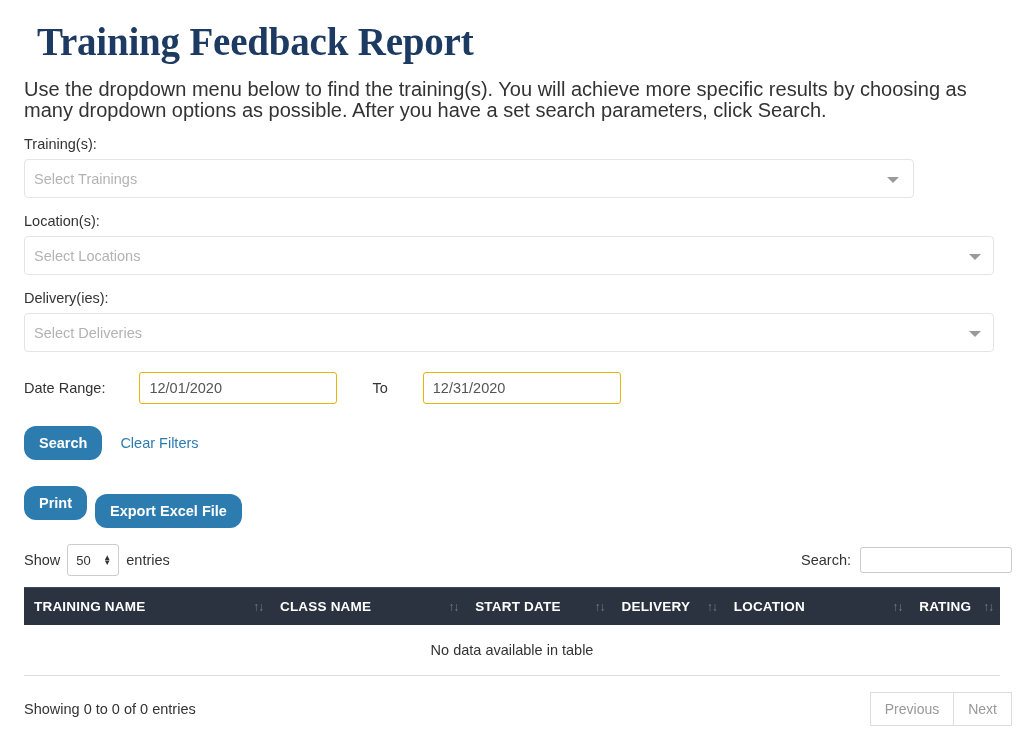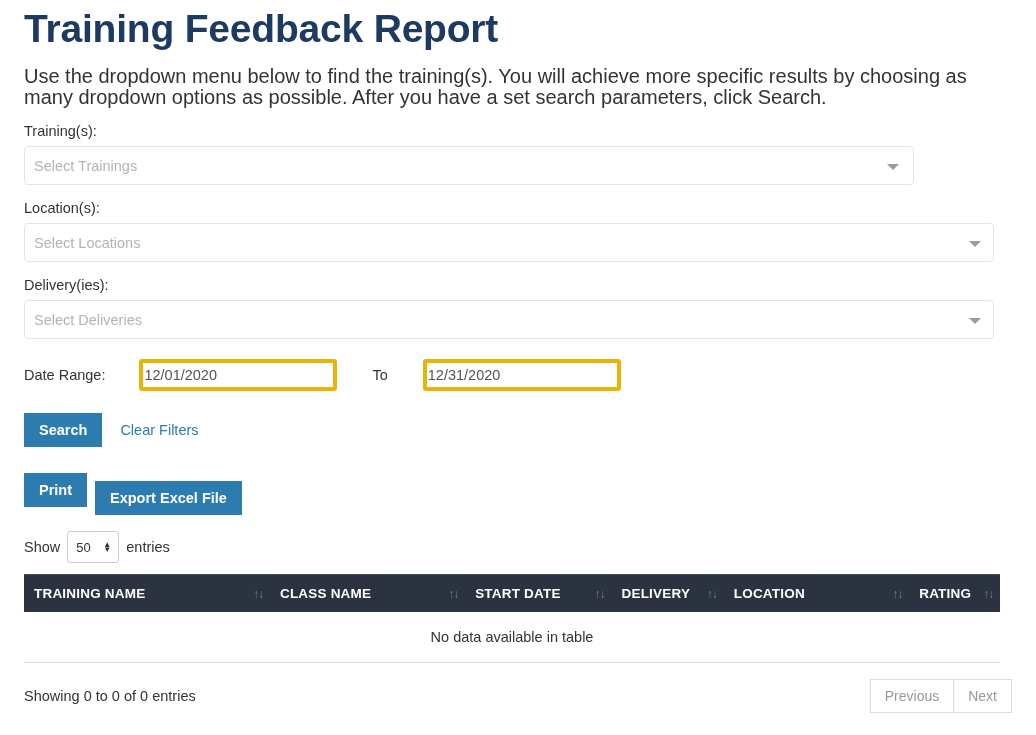--- a/index.html
+++ b/index.html
@@ -13,25 +13,25 @@
   }
   .page {
     position: relative;
     width: 1036px;
     height: 735px;
     padding: 0 24px;
   }
 
   
   .page-title {
-    font-family: Liberation Sans, sans-serif;
+    font-family: Liberation Serif, serif;
     font-size: 39px;
     font-weight: 700;
     color: #1d3a63;
-    margin: 0;
+    margin: 13px;
     padding-top: 6px;
     line-height: 46px;
     letter-spacing: -0.2px;
   }
   .intro {
     font-size: 20px;
     line-height: 21px;
     color: #333333;
     margin: 14px 0 0 0;
     max-width: 990px;
@@ -83,42 +83,42 @@
     gap: 24px;
   }
   .date-label {
     font-size: 14.5px;
     color: #333333;
     margin-right: 10px;
   }
   .date-input {
     width: 198px;
     height: 32px;
-    border: 4px solid #eab308;
+    border: 1px solid #eab308;
     border-radius: 3px;
     background: #fff;
     font-family: "Liberation Sans", sans-serif;
     font-size: 14.5px;
     color: #555555;
-    padding: 0 1px;
+    padding: 0 9px;
     outline: none;
   }
   .to-label {
     font-size: 14.5px;
     color: #333333;
     margin: 0 11px;
   }
 
   
   .btn-row { margin-top: 22px; display: flex; align-items: center; }
   .btn {
     background: #2c7cb0;
     color: #ffffff;
     border: none;
-    border-radius: 0;
+    border-radius: 12px;
     font-family: "Liberation Sans", sans-serif;
     font-size: 14.5px;
     font-weight: 700;
     padding: 8px 15px;
     cursor: pointer;
     line-height: 18px;
     text-align: right;
   }
   .link-btn {
     color: #2c7cb0;
@@ -307,20 +307,24 @@
       <span>Show</span>
       <span class="length-select">
         <span>50</span>
         <span class="spinner">
             <i>▲</i>
             <i>▼</i>
           </span>
       </span>
       <span>entries</span>
     </div>
+    <div class="dt-filter">
+      <span>Search:</span>
+      <input class="filter-input" type="text" value="" style="">
+    </div>
   </div>
 
   <table class="dt-table">
     <thead>
       <tr>
         <th style="width:25.2%">
           <span>Training Name</span>
           <span class="sort-icon">↑↓</span>
         </th>
         <th style="width:20.0%">

